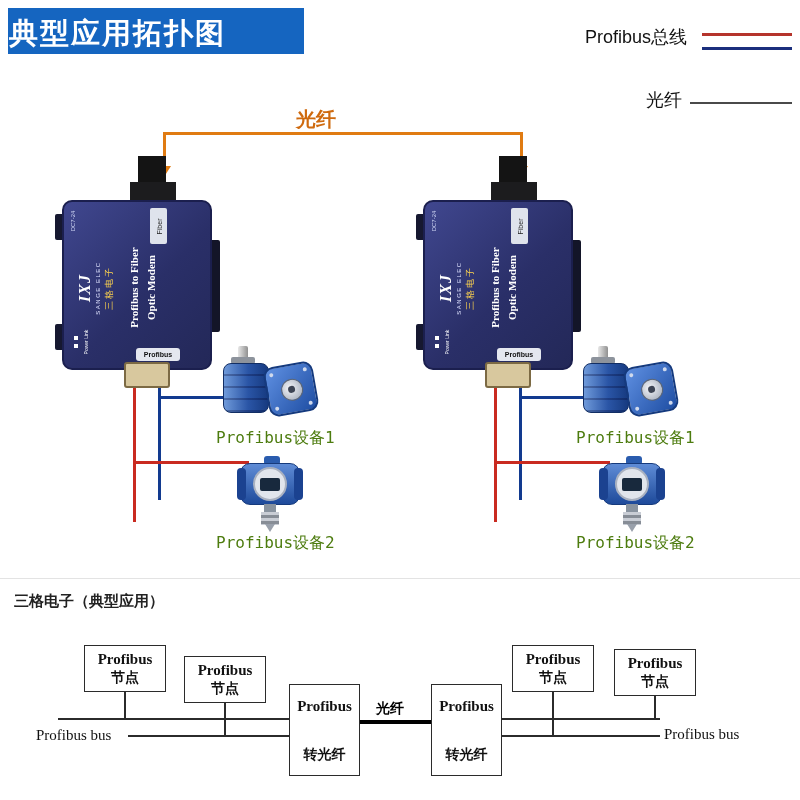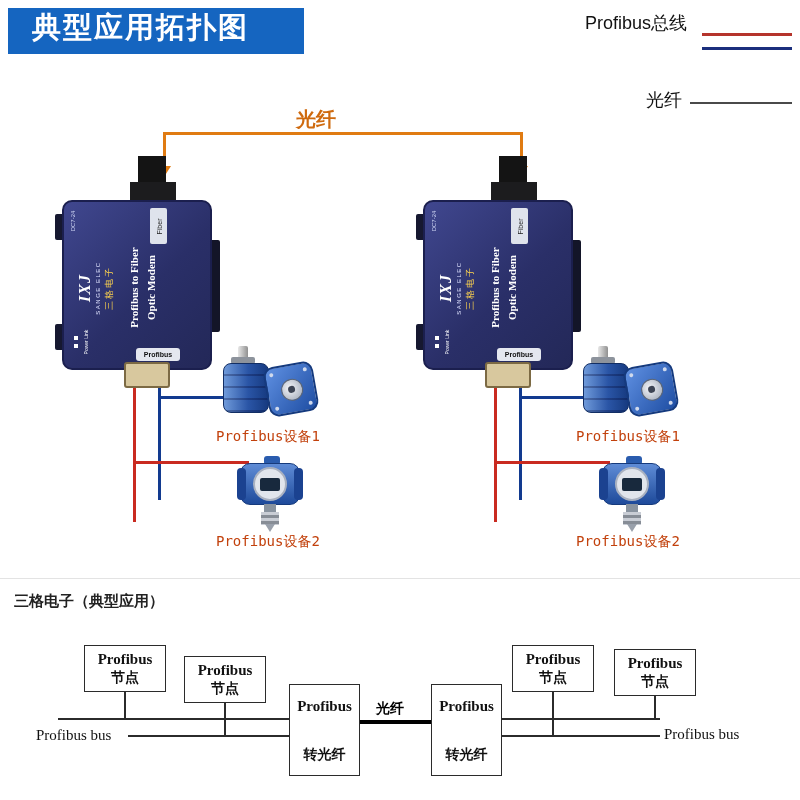--- a/index.html
+++ b/index.html
@@ -1,22 +1,22 @@
 <!DOCTYPE html>
 <html><head>
 <meta charset="utf-8">
 <style>
   html,body{margin:0;padding:0;}
   body{width:800px;height:800px;position:relative;background:#ffffff;
        font-family:"Liberation Sans",sans-serif;overflow:hidden;}
   .abs{position:absolute;}
   
   .title-bar{left:8px;top:8px;width:296px;height:46px;background:#1565c0;color:#fff;
-             font-size:29px;font-weight:bold;letter-spacing:2px;display:flex;align-items:flex-start;
-             padding-left:24px;box-sizing:border-box;}
+             font-size:29px;font-weight:bold;letter-spacing:2px;display:flex;align-items:flex-end;
+             padding-left:1px;box-sizing:border-box;}
   
   .lg-text{font-size:18px;color:#111;}
   
   .modem{width:156px;height:236px;z-index:2;}
   .conn-top-upper{left:78px;top:0;width:28px;height:30px;background:#141414;}
   .conn-top-base{left:70px;top:26px;width:46px;height:24px;background:#1c1c1e;}
   .m-body{left:2px;top:44px;width:150px;height:170px;border-radius:10px;box-sizing:border-box;
           background:linear-gradient(135deg,#40478f 0%,#2a2f68 55%,#232858 100%);
           border:2px solid #1b1f4e;}
   .ear{background:#161830;border-radius:2px;}
@@ -30,40 +30,40 @@
   .brand-en{font-size:6px;letter-spacing:1.5px;color:#dfe3ff;margin-top:1px;}
   .brand-cn{font-size:9px;color:#ffd44d;margin-top:2px;letter-spacing:2px;}
   .product-line{font-family:"Liberation Serif",serif;font-weight:bold;font-size:11px;
                 color:#fff;line-height:1.5;}
   .led{position:absolute;width:4px;height:4px;background:#fff;}
   .screw{position:absolute;width:4px;height:4px;border-radius:50%;background:#cfd9ec;}
   
   .wire{z-index:1;}
   
   .dev-label{font-family:"DejaVu Sans Mono","Liberation Mono",monospace;
-             font-size:14px;color:#c2410c;}
+             font-size:16px;color:#4d7c0f;}
   
   .sbox{position:absolute;background:#fff;border:1.5px solid #2b2b2b;display:flex;
         flex-direction:column;align-items:center;justify-content:center;text-align:center;
         font-family:"Liberation Serif",serif;font-weight:bold;color:#111;box-sizing:border-box;}
   .node-l1{font-size:15px;line-height:1.2;}
   .node-l2{font-size:14px;line-height:1.2;margin-top:2px;}
   .conv .node-l2{margin-top:32px;}
   .sline{position:absolute;background:#2b2b2b;}
   .bus-label{position:absolute;font-family:"Liberation Serif",serif;font-size:15px;color:#111;}
   .section-title{font-size:15px;font-weight:bold;color:#222;}
 </style>
 </head>
 <body>
 
 <div class="abs title-bar">
   <span>典型应用拓扑图</span>
 </div>
 
-<span class="abs lg-text" style="left:585px;top:11px">Profibus总线</span>
+<span class="abs lg-text" style="left:585px;top:25px">Profibus总线</span>
 <div class="abs" style="left:702px;top:33px;width:90px;height:3px;background:#b5342c"></div>
 <div class="abs" style="left:702px;top:47px;width:90px;height:3px;background:#1b2f7d"></div>
 <span class="abs lg-text" style="left:646px;top:88px">光纤</span>
 <div class="abs" style="left:690px;top:102px;width:102px;height:2px;background:#4a4a4a"></div>
 
 <span class="abs" style="left:296px;top:106px;font-size:20px;font-weight:bold;color:#cf6a0e">光纤</span>
 <div class="abs" style="left:163px;top:132px;width:360px;height:3px;background:#e07b12"></div>
 <div class="abs" style="left:163px;top:132px;width:3px;height:36px;background:#e07b12"></div>
 <div class="abs" style="left:520px;top:132px;width:3px;height:36px;background:#e07b12"></div>
 <div class="abs" style="left:157px;top:166px;width:0;height:0;border-left:7px solid transparent;border-right:7px solid transparent;border-top:11px solid #e07b12"></div>

